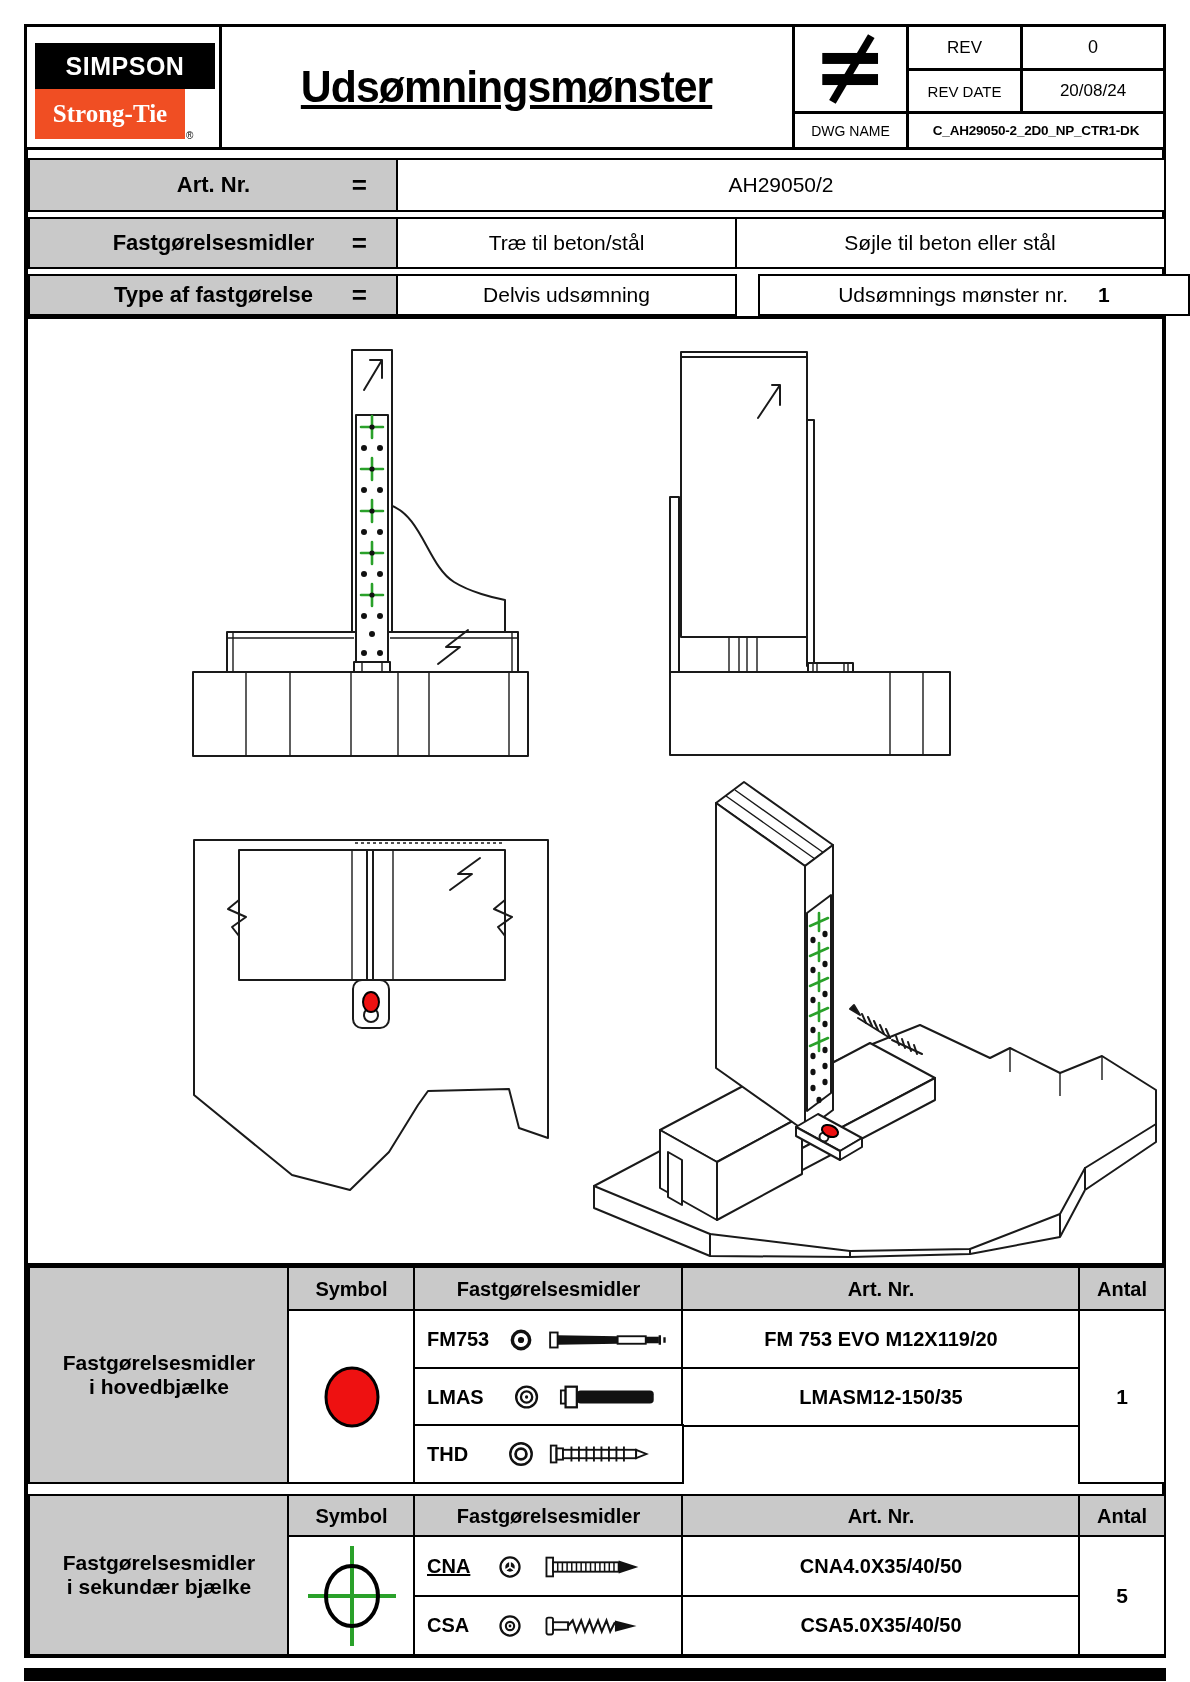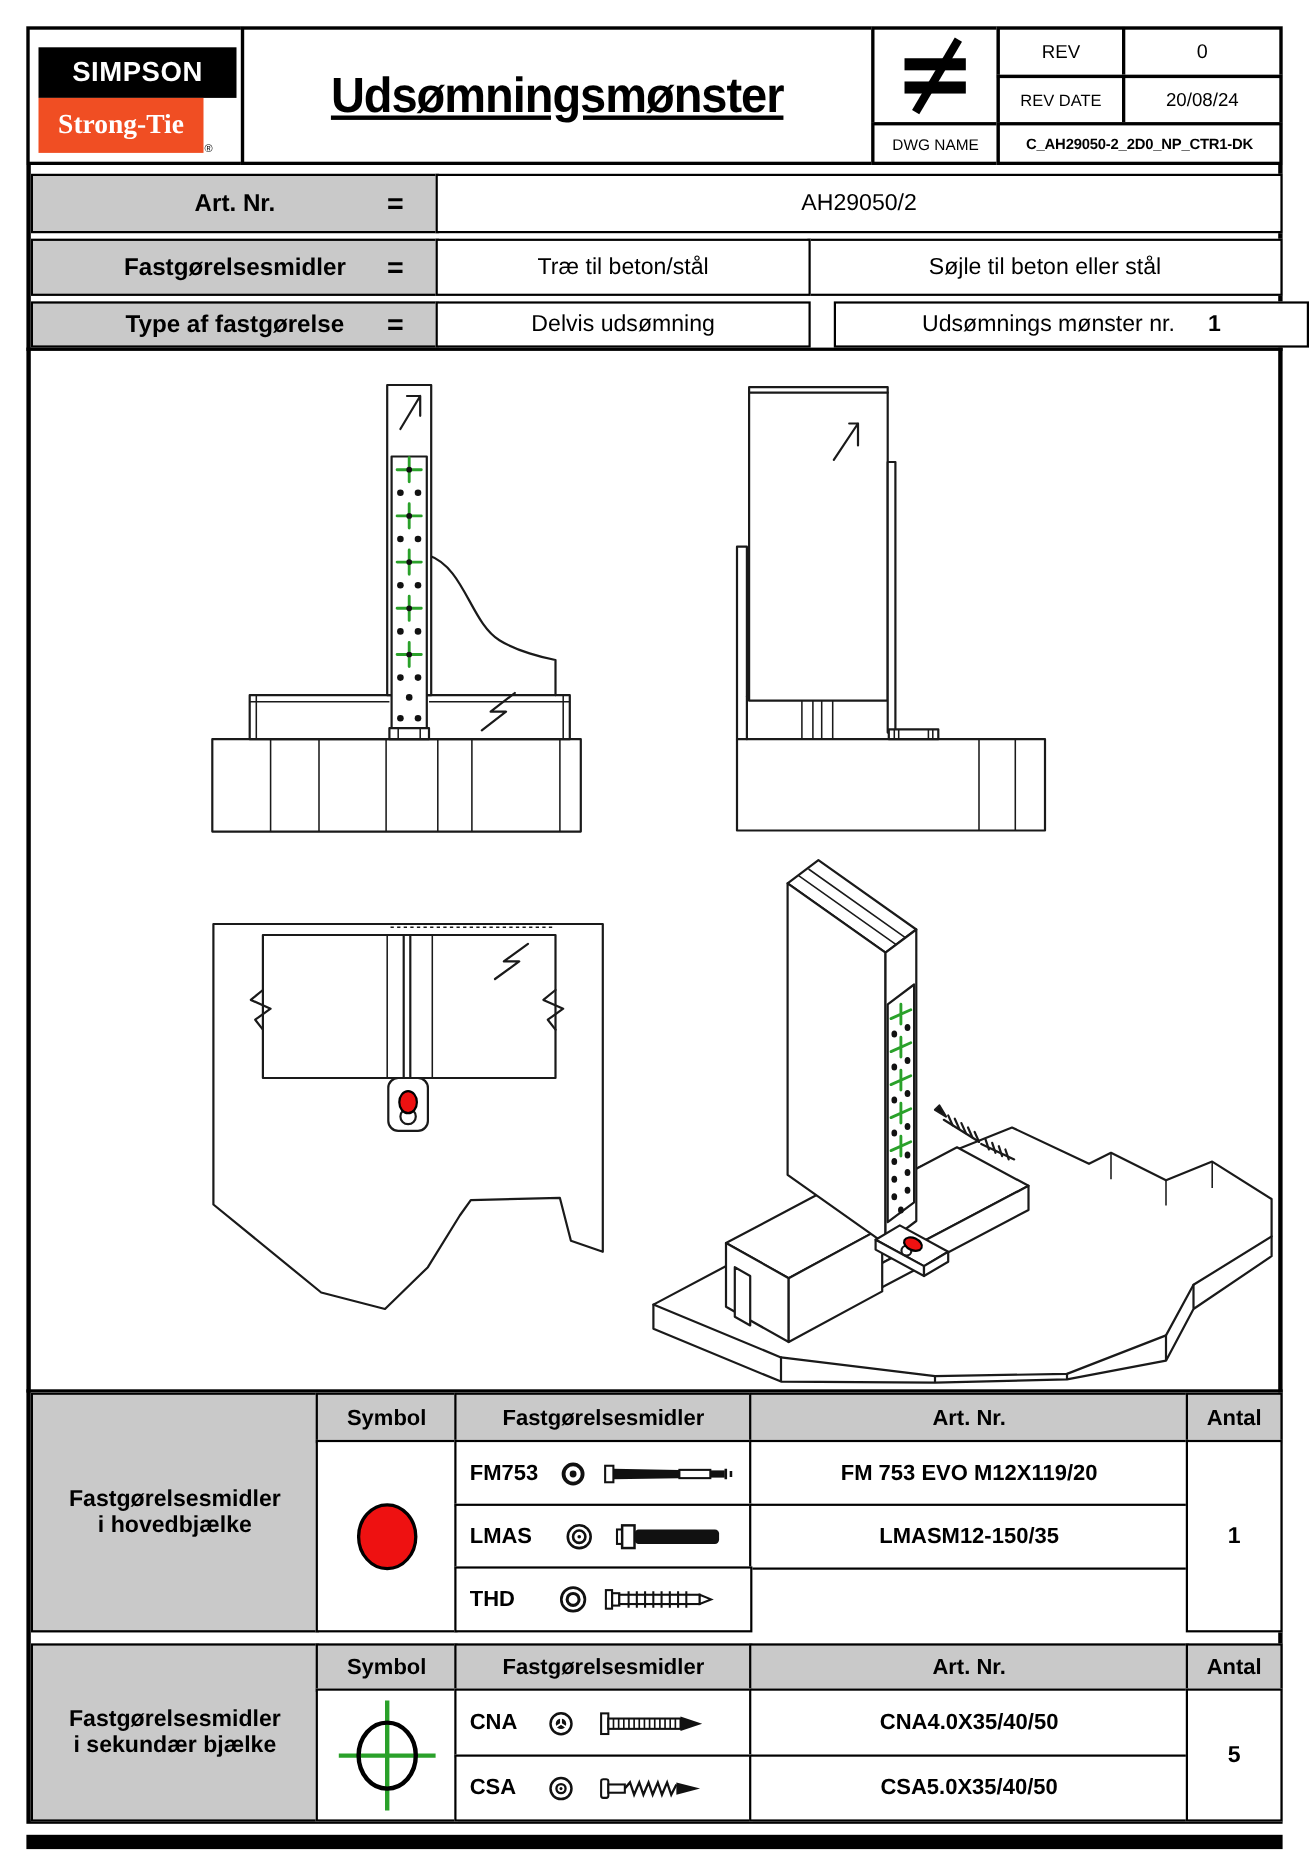--- a/index.html
+++ b/index.html
@@ -345,21 +345,21 @@
 
   <div class="cell b2" style="left:287px;top:1535px;width:129px;height:121px;">
     <svg width="96" height="108" viewBox="0 0 96 108">
       <line x1="48" y1="4" x2="48" y2="104" stroke="var(--green)" stroke-width="4"></line>
       <line x1="4" y1="54" x2="92" y2="54" stroke="var(--green)" stroke-width="4"></line>
       <ellipse cx="48" cy="54" rx="26" ry="30" fill="none" stroke="#000" stroke-width="4"></ellipse>
     </svg>
   </div>
 
   <div class="cell b2" style="left:413px;top:1535px;width:271px;height:63px;justify-content:flex-start;padding-left:12px;gap:8px;">
-    <span class="bold" style="font-size:20px;width:62px;">CNA</span>
+    <span class="bold" style="font-size:20px;width:62px;text-decoration:underline;">CNA</span>
     <svg width="26" height="26" viewBox="0 0 30 30">
       <circle cx="15" cy="15" r="11" fill="none" stroke="#111" stroke-width="2.6"></circle>
       <circle cx="15" cy="15" r="5.5" fill="#111"></circle>
       <path d="M15,15l0,-7 M15,15l6,4 M15,15l-6,4" stroke="#fff" stroke-width="2" fill="none"></path>
     </svg>
     <svg width="135" height="30" viewBox="0 0 135 32">
       <rect x="12" y="6" width="7" height="20" fill="#fff" stroke="#111" stroke-width="2"></rect>
       <rect x="19" y="11" width="70" height="10" fill="#fff" stroke="#111" stroke-width="2"></rect>
       <path d="M24,11v10 M29,11v10 M34,11v10 M39,11v10 M44,11v10 M49,11v10 M54,11v10 M59,11v10 M64,11v10 M69,11v10 M74,11v10 M79,11v10 M84,11v10" stroke="#111" stroke-width="1.6" fill="none"></path>
       <polygon points="89,9 110,16 89,23" fill="#111"></polygon>

